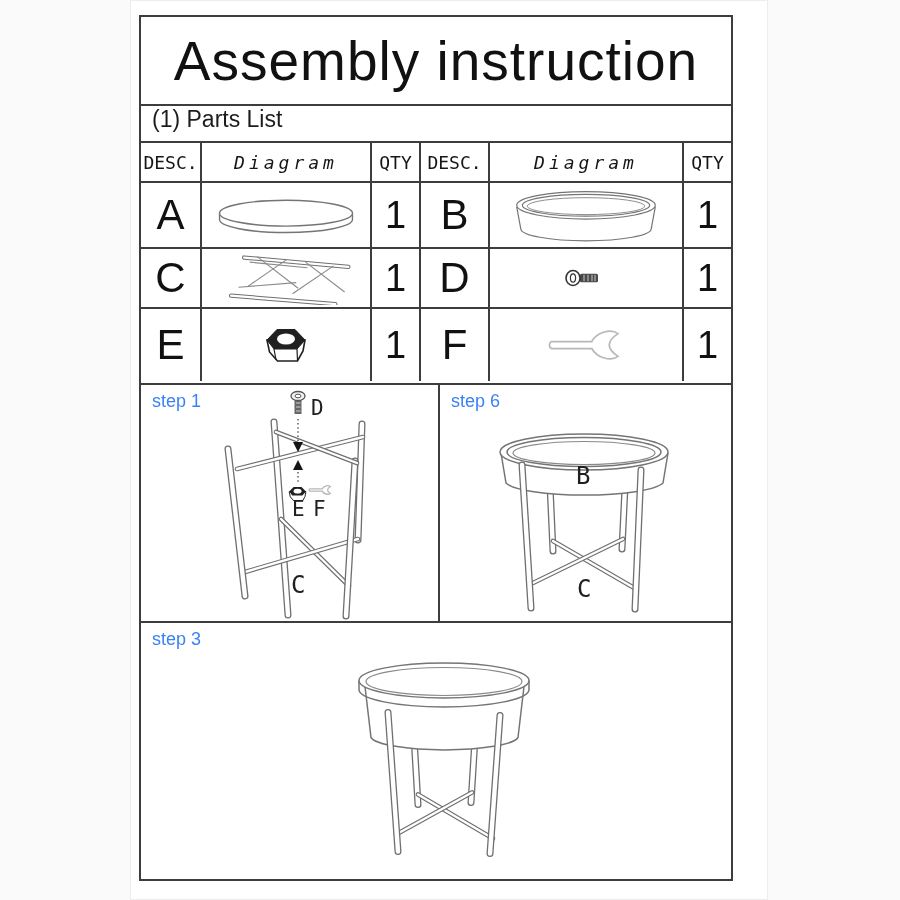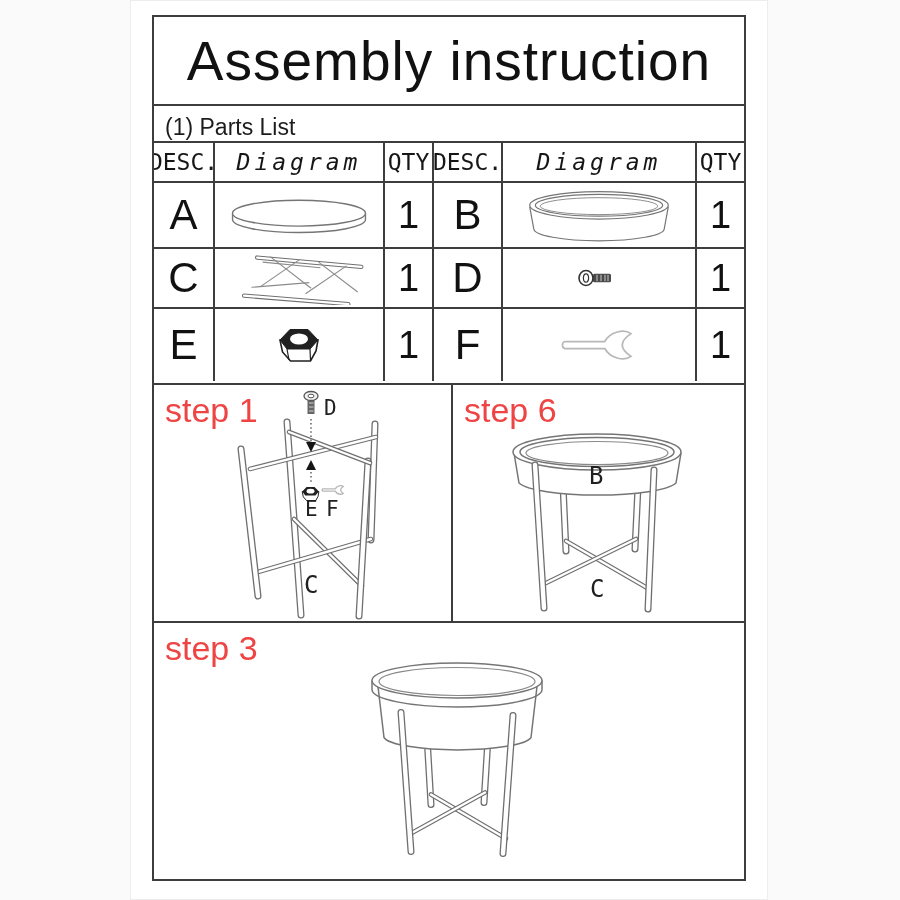--- a/index.html
+++ b/index.html
@@ -1,44 +1,44 @@
 <!DOCTYPE html>
 <html><head>
 <meta charset="utf-8">
 <style>
   * { margin:0; padding:0; box-sizing:border-box; }
   html,body { width:900px; height:900px; }
   body { background:#fafafa; font-family:"Liberation Sans", sans-serif; color:#1c1c1c; position:relative; overflow:hidden; }
 
   .sheet { position:absolute; left:130px; top:0; width:638px; height:900px; background:#fff; border:1px solid #ededed; }
 
-  .frame { position:absolute; left:21px; top:14px; width:594px; height:866px; border:2px solid #3d3d3d; display:flex; flex-direction:column; background:#fff; }
+  .frame { position:absolute; left:8px; top:14px; width:594px; height:866px; border:2px solid #3d3d3d; display:flex; flex-direction:column; background:#fff; }
 
   .title-row { height:89px; border-bottom:2px solid #3d3d3d; display:flex; align-items:center; justify-content:center; }
   .title-row .t { font-size:55px; letter-spacing:1px; color:#111; }
 
-  .section-row { height:37px; border-bottom:2px solid #3d3d3d; display:flex; align-items:flex-end; padding-left:11px; font-size:23px; }
+  .section-row { height:37px; border-bottom:2px solid #3d3d3d; display:flex; align-items:flex-start; padding-left:11px; font-size:23px; }
 
   .parts-table { height:242px; border-bottom:2px solid #3d3d3d; display:grid;
     grid-template-columns:61px 170px 49px 69px 194px 47px;
     grid-template-rows:40px 66px 60px 72px; }
   .c { border-right:2px solid #3d3d3d; border-bottom:2px solid #3d3d3d; display:flex; align-items:center; justify-content:center; overflow:hidden; }
   .c.lastcol { border-right:none; }
   .c.lastrow { border-bottom:none; }
-  .hdr { font-family:"DejaVu Sans Mono", monospace; font-size:23px; color:#161616; }
+  .hdr { font-family:"DejaVu Sans Mono", monospace; font-size:18px; color:#161616; }
   .hdr.wide { letter-spacing:4px;font-style:italic; }
   .desc-cell { font-size:42px; color:#111; }
   .qty-cell { font-size:38px; color:#111; }
 
   .steps-top { height:238px; border-bottom:2px solid #3d3d3d; display:flex; }
   .panel { position:relative; }
   .panel-1 { width:299px; border-right:2px solid #3d3d3d; }
   .panel-2 { flex:1; }
   .panel-3 { flex:1; position:relative;padding-left:26px; }
-  .step-label { position:absolute; left:11px; top:6px; font-size:34px; color:#ef4444; z-index:3; }
+  .step-label { position:absolute; left:11px; top:6px; font-size:18px; color:#3b82f6; z-index:3; }
   .panel svg.fill, .panel-3 svg.fill { position:absolute; left:0; top:0; width:100%; height:100%; }
 
   
   .lnM { stroke:#757575; stroke-width:1.5; fill:none; }
   .lnT { stroke:#8a8a8a; stroke-width:1.2; fill:none; }
   .legD { stroke:#6f6f6f; stroke-width:7; stroke-linecap:round; fill:none; }
   .legW { stroke:#ffffff; stroke-width:4.4; stroke-linecap:round; fill:none; }
   .barD { stroke:#6f6f6f; stroke-width:4.6; stroke-linecap:round; fill:none; }
   .barW { stroke:#ffffff; stroke-width:2.4; stroke-linecap:round; fill:none; }
   .whiteFill { fill:#ffffff; }

